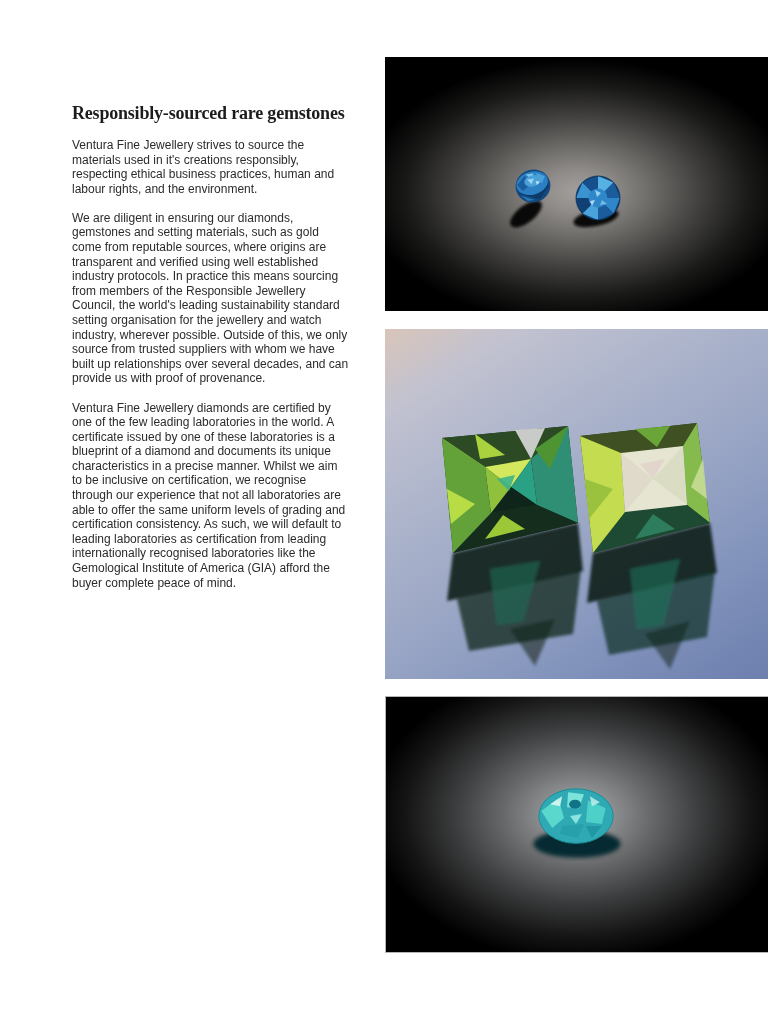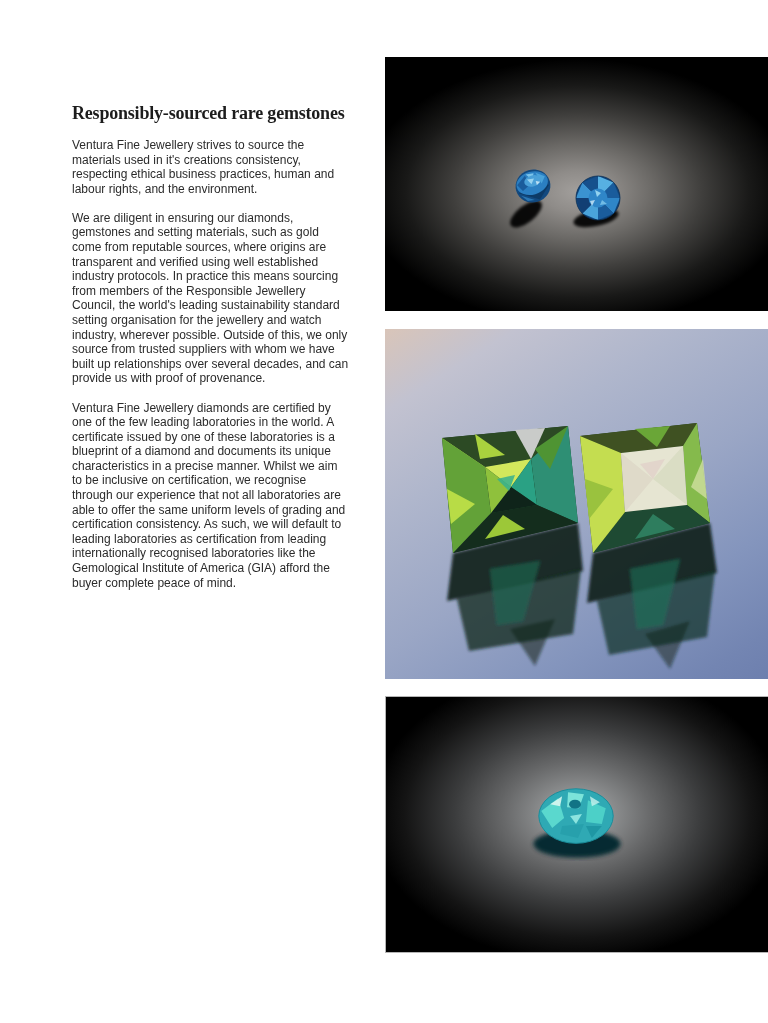--- a/index.html
+++ b/index.html
@@ -47,21 +47,21 @@
       #a3a5a6 0%, #909293 14%, #68696a 33%, #3c3d3e 55%, #141414 78%, #000000 93%);}
   .figure svg{display:block;width:100%;height:100%;}
 </style>
 </head>
 <body>
 
 <div class="page">
 
   <div class="text-col">
     <h1 class="headline">Responsibly-sourced rare gemstones</h1>
-    <p class="body-copy">Ventura Fine Jewellery strives to source the materials used in it's creations consistency, respecting ethical business practices, human and labour rights, and the environment.</p>
+    <p class="body-copy">Ventura Fine Jewellery strives to source the materials used in it's creations responsibly, respecting ethical business practices, human and labour rights, and the environment.</p>
     <p class="body-copy">We are diligent in ensuring our diamonds, gemstones and setting materials, such as gold come from reputable sources, where origins are transparent and verified using well established industry protocols. In practice this means sourcing from members of the Responsible Jewellery Council, the world's leading sustainability standard setting organisation for the jewellery and watch industry, wherever possible. Outside of this, we only source from trusted suppliers with whom we have built up relationships over several decades, and can provide us with proof of provenance.</p>
     <p class="body-copy">Ventura Fine Jewellery diamonds are certified by one of the few leading laboratories in the world. A certificate issued by one of these laboratories is a blueprint of a diamond and documents its unique characteristics in a precise manner. Whilst we aim to be inclusive on certification, we recognise through our experience that not all laboratories are able to offer the same uniform levels of grading and certification consistency. As such, we will default to leading laboratories as certification from leading internationally recognised laboratories like the Gemological Institute of America (GIA) afford the buyer complete peace of mind.</p>
   </div>
 
   <figure class="figure fig-1" aria-label="Two round blue gemstones on a black background with a grey spotlight">
     <svg viewBox="0 0 385 254">
       <defs>
         <filter id="f1blur">
             <feGaussianBlur stdDeviation="1.8"></feGaussianBlur>
           </filter>

